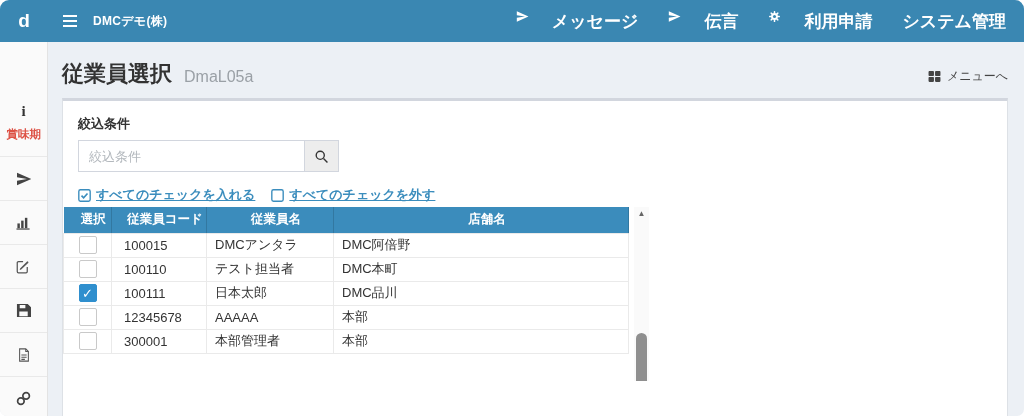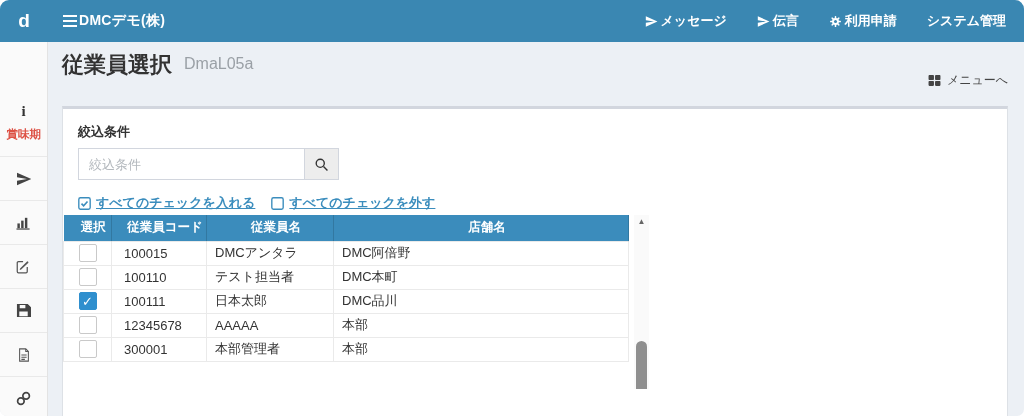--- a/index.html
+++ b/index.html
@@ -10,38 +10,38 @@
   html,body{background:#fff;}
   body{font-family:"Liberation Sans","DejaVu Sans",sans-serif;}
   .app{width:1024px;height:416px;position:relative;background:#ecf0f5;
        border-radius:9px 9px 7px 7px;overflow:hidden;}
 
   
   .navbar{height:42px;background:var(--navbar);display:flex;align-items:center;color:#fff;}
   .logo{width:48px;text-align:center;font-size:19px;font-weight:bold;cursor:pointer;}
   .hamburger{margin-left:13px;display:flex;flex-direction:column;gap:3px;cursor:pointer;padding:4px 2px;}
   .hamburger i{display:block;width:14px;height:2px;background:#fff;}
-  .company{font-size:14px;font-weight:bold;letter-spacing:.3px;}
+  .company{margin-left:14px;font-size:12px;font-weight:bold;letter-spacing:.3px;}
   .nav-right{margin-left:auto;display:flex;align-items:center;gap:30px;padding-right:18px;}
-  .nav-item{display:flex;align-items:center;gap:3px;font-size:13px;font-weight:bold;color:#fff;cursor:pointer;white-space:nowrap;}
+  .nav-item{display:flex;align-items:flex-start;gap:23px;font-size:17px;font-weight:bold;color:#fff;cursor:pointer;white-space:nowrap;}
   .nav-item svg{flex:0 0 auto;}
 
   
   .body-row{display:flex;height:374px;}
   .sidebar{width:48px;background:#fafafa;border-right:1px solid #e3e3e3;overflow:hidden;flex:0 0 48px;}
   .side-item{height:44px;display:flex;flex-direction:column;align-items:center;justify-content:center;
              border-bottom:1px solid #e9e9e9;color:#444;cursor:pointer;}
   .side-item.first{height:115px;justify-content:flex-start;padding-top:62px;}
   .info-glyph{font-family:"Liberation Serif","DejaVu Serif",serif;font-weight:bold;font-size:15px;color:#333;line-height:1;}
   .side-alert{margin-top:8px;width:48px;overflow:hidden;white-space:nowrap;padding-left:7px;
               color:var(--alert);font-size:11.5px;font-weight:bold;}
   .main{flex:1;min-width:0;padding:0 16px 0 14px;}
 
   
-  .page-header{height:64px;display:flex;padding-top:8px;}
+  .page-header{height:56px;display:flex;align-items:center;padding-top:8px;}
   .page-title{font-size:22px;font-weight:bold;color:#333;}
   .page-subtitle{margin-left:12px;margin-top:5px;font-size:16px;color:#9aa0a6;}
   .menu-link{margin-left:auto;display:flex;align-items:center;gap:6px;color:#444;font-size:12px;cursor:pointer;margin-top:4px;}
 
   
   .panel{background:#fff;border:1px solid #dde1e6;border-top:3px solid #d2d6de;height:340px;
          padding:0 15px;position:relative;}
   .controls-row{display:flex;align-items:center;justify-content:flex-end;gap:7px;margin-top:10px;height:27px;
                 font-size:13px;color:#333;}
   .ctrl-label{white-space:nowrap;}

